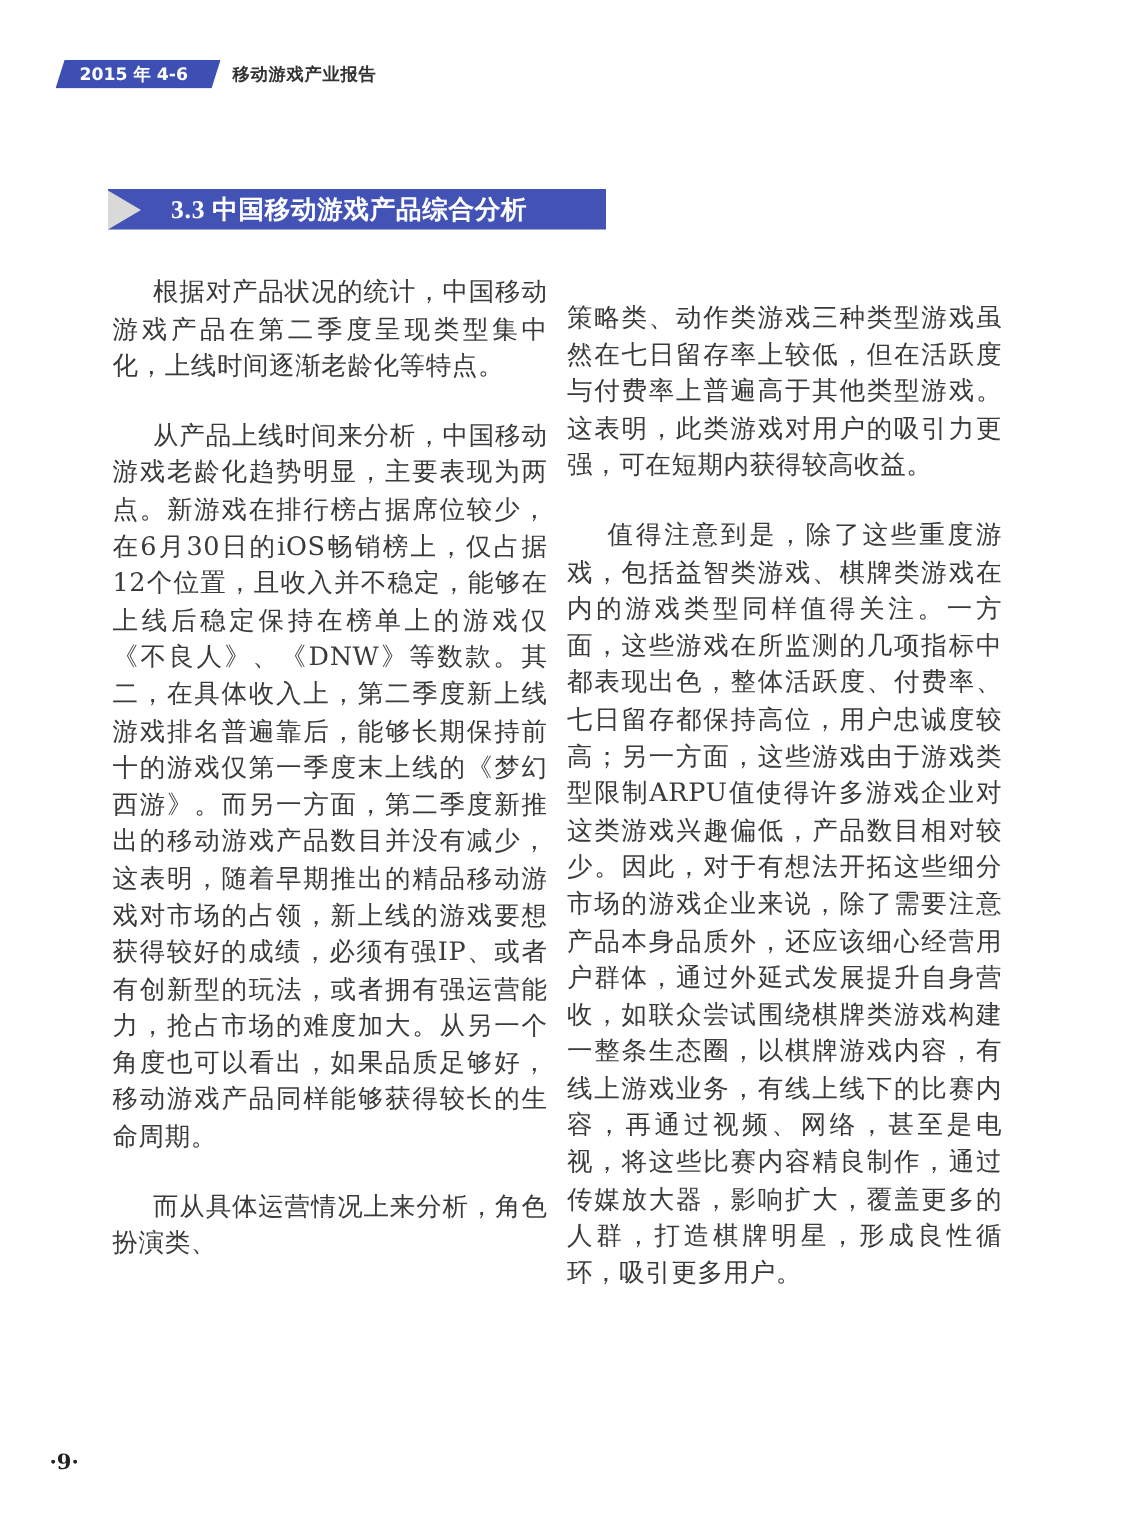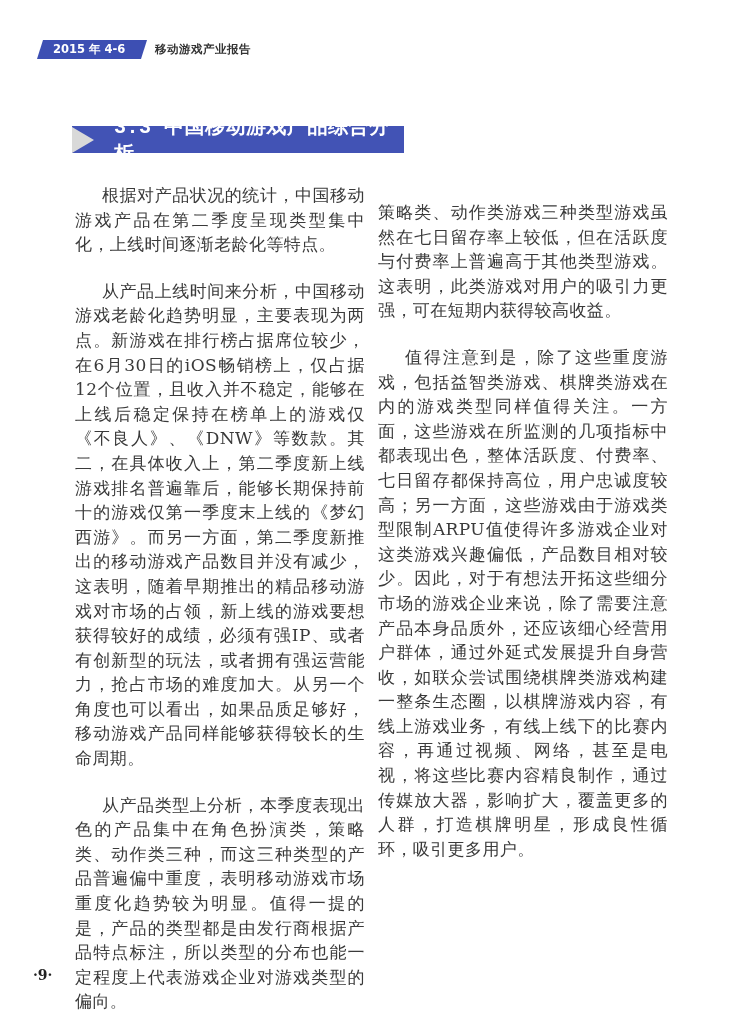--- a/index.html
+++ b/index.html
@@ -20,22 +20,22 @@
     }
     .section-bar {
       position: absolute; left: 72px; top: 126px; width: 332px; height: 27px; background: #4253b5;
       display: flex; align-items: center;
     }
     .section-arrow {
       width: 0; height: 0; border-top: 13px solid transparent; border-bottom: 13px solid transparent;
       border-left: 22px solid #d9d9d9; margin-left: 0;
     }
     .section-title {
-      color: #ffffff; font-weight: bold; font-size: 20px; margin-left: 20px; letter-spacing: 0.5px;
-      font-family: Liberation Mono, monospace;
+      color: #ffffff; font-weight: bold; font-size: 17px; margin-left: 20px; letter-spacing: 0.5px;
+      font-family: Liberation Serif, serif;
     }
     .col { position: absolute; width: 290px; font-size: 17px; line-height: 24.6px; text-align: justify; letter-spacing: 0.4px; }
     .col-left { left: 75px; top: 183px; }
     .col-right { left: 378px; top: 183px; }
     .para { margin: 0 0 22px 0; text-indent: 27px; }
     .para.cont { text-indent: 0; margin-top: 17px; }
     .page-number {
       position: absolute; left: 33px; top: 967px; font-size: 14px; font-weight: bold; color: #222;
       font-family: "DejaVu Serif", "Liberation Serif", serif;
     }
@@ -49,21 +49,20 @@
 </div>
 
 <div class="section-bar">
   <div class="section-arrow"></div>
   <div class="section-title">3.3 中国移动游戏产品综合分析</div>
 </div>
 
 <div class="col col-left">
   <p class="para">根据对产品状况的统计，中国移动游戏产品在第二季度呈现类型集中化，上线时间逐渐老龄化等特点。</p>
   <p class="para">从产品上线时间来分析，中国移动游戏老龄化趋势明显，主要表现为两点。新游戏在排行榜占据席位较少，在6月30日的iOS畅销榜上，仅占据12个位置，且收入并不稳定，能够在上线后稳定保持在榜单上的游戏仅《不良人》、《DNW》等数款。其二，在具体收入上，第二季度新上线游戏排名普遍靠后，能够长期保持前十的游戏仅第一季度末上线的《梦幻西游》。而另一方面，第二季度新推出的移动游戏产品数目并没有减少，这表明，随着早期推出的精品移动游戏对市场的占领，新上线的游戏要想获得较好的成绩，必须有强IP、或者有创新型的玩法，或者拥有强运营能力，抢占市场的难度加大。从另一个角度也可以看出，如果品质足够好，移动游戏产品同样能够获得较长的生命周期。</p>
-  <p class="para">从产品类型上分析，本季度表现出色的产品集中在角色扮演类，策略类、动作类三种，而这三种类型的产品普遍偏中重度，表明移动游戏市场重度化趋势较为明显。值得一提的是，产品的类型都是由发行商根据产品特点标注，所以类型的分布也能一定程度上代表游戏企业对游戏类型的偏向。</p>
   <p class="para">而从具体运营情况上来分析，角色扮演类、</p>
 </div>
 
 <div class="col col-right">
   <p class="para cont">策略类、动作类游戏三种类型游戏虽然在七日留存率上较低，但在活跃度与付费率上普遍高于其他类型游戏。这表明，此类游戏对用户的吸引力更强，可在短期内获得较高收益。</p>
   <p class="para">值得注意到是，除了这些重度游戏，包括益智类游戏、棋牌类游戏在内的游戏类型同样值得关注。一方面，这些游戏在所监测的几项指标中都表现出色，整体活跃度、付费率、七日留存都保持高位，用户忠诚度较高；另一方面，这些游戏由于游戏类型限制ARPU值使得许多游戏企业对这类游戏兴趣偏低，产品数目相对较少。因此，对于有想法开拓这些细分市场的游戏企业来说，除了需要注意产品本身品质外，还应该细心经营用户群体，通过外延式发展提升自身营收，如联众尝试围绕棋牌类游戏构建一整条生态圈，以棋牌游戏内容，有线上游戏业务，有线上线下的比赛内容，再通过视频、网络，甚至是电视，将这些比赛内容精良制作，通过传媒放大器，影响扩大，覆盖更多的人群，打造棋牌明星，形成良性循环，吸引更多用户。</p>
 </div>
 
 <div class="page-number">·9·</div>
 

